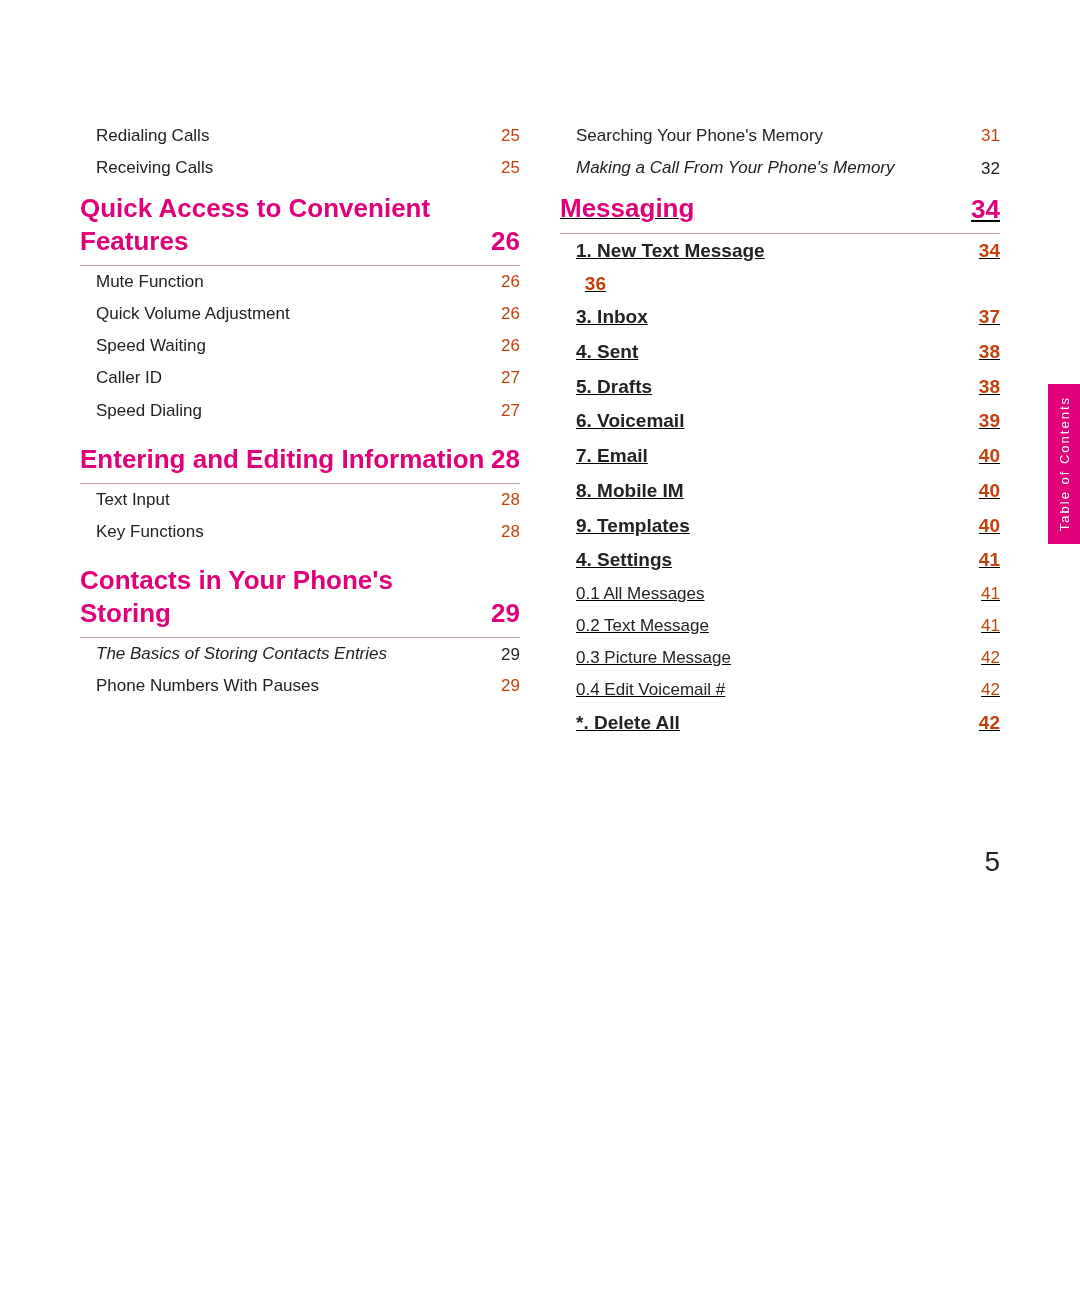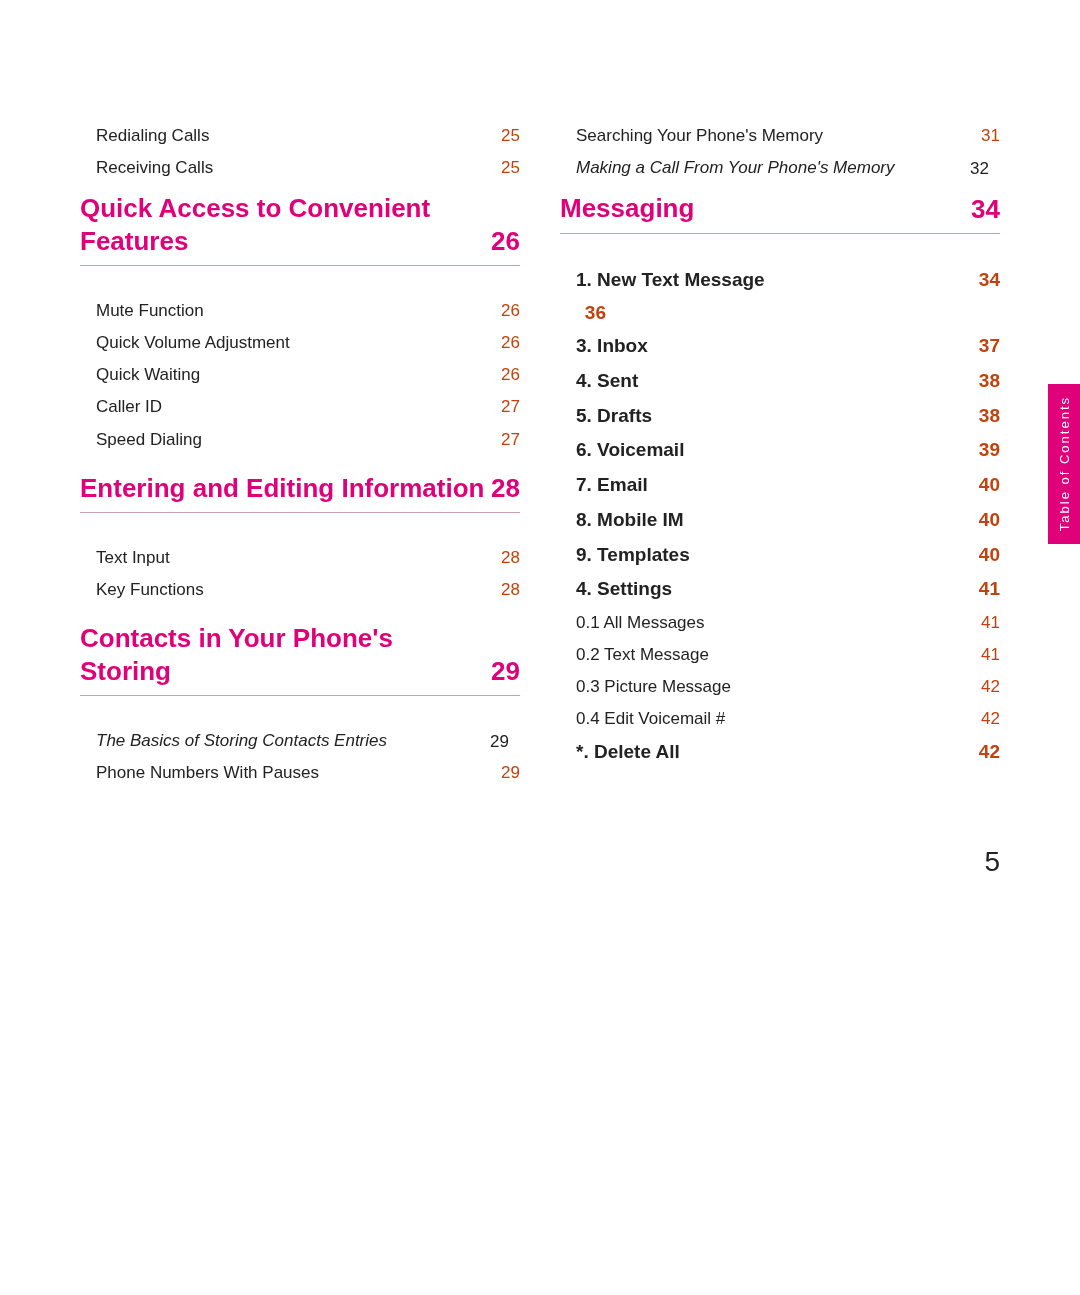--- a/index.html
+++ b/index.html
@@ -89,20 +89,21 @@
       margin-bottom: 8px;
     }
 
     .section-block {
       margin-bottom: 16px;
     }
 
     
     .right-section-block {
       margin-bottom: 10px;
+      text-decoration: underline;
     }
 
     
     .item-delete-all .item-label {
       font-weight: bold;
       font-size: 19px;
     }
     .item-delete-all .item-page {
       font-weight: bold;
       font-size: 19px;
@@ -142,21 +143,21 @@
       font-weight: normal;
     }
 
     
     .heading-with-number {
       display: flex;
       align-items: flex-end;
       justify-content: space-between;
       border-bottom: 1px solid #c8a0b8;
       padding-bottom: 8px;
-      margin-bottom: 29px;
+      margin-bottom: 0;
     }
 
     .multi-line-heading {
       flex: 1;
     }
 
     
     .item-row-multiline {
       display: flex;
       justify-content: space-between;
@@ -169,21 +170,21 @@
       font-size: 17px;
       color: #222;
       line-height: 1.3;
       font-style: italic;
     }
 
     .item-page-multiline {
       font-size: 17px;
       color: #222;
       min-width: 30px;
-      text-align: left;
+      text-align: right;
       align-self: flex-end;
     }
 
   </style>
 </head>
 <body>
 
 <div class="page-container">
 
   <div class="content-area">
@@ -210,21 +211,21 @@
         </div>
         <div class="item-row">
           <span class="item-label">Mute Function</span>
           <span class="item-page">26</span>
         </div>
         <div class="item-row">
           <span class="item-label">Quick Volume Adjustment</span>
           <span class="item-page">26</span>
         </div>
         <div class="item-row">
-          <span class="item-label">Quick Waiting</span>
+          <span class="item-label">Speed Waiting</span>
           <span class="item-page">26</span>
         </div>
         <div class="item-row">
           <span class="item-label">Caller ID</span>
           <span class="item-page">27</span>
         </div>
         <div class="item-row">
           <span class="item-label">Speed Dialing</span>
           <span class="item-page">27</span>
         </div>

